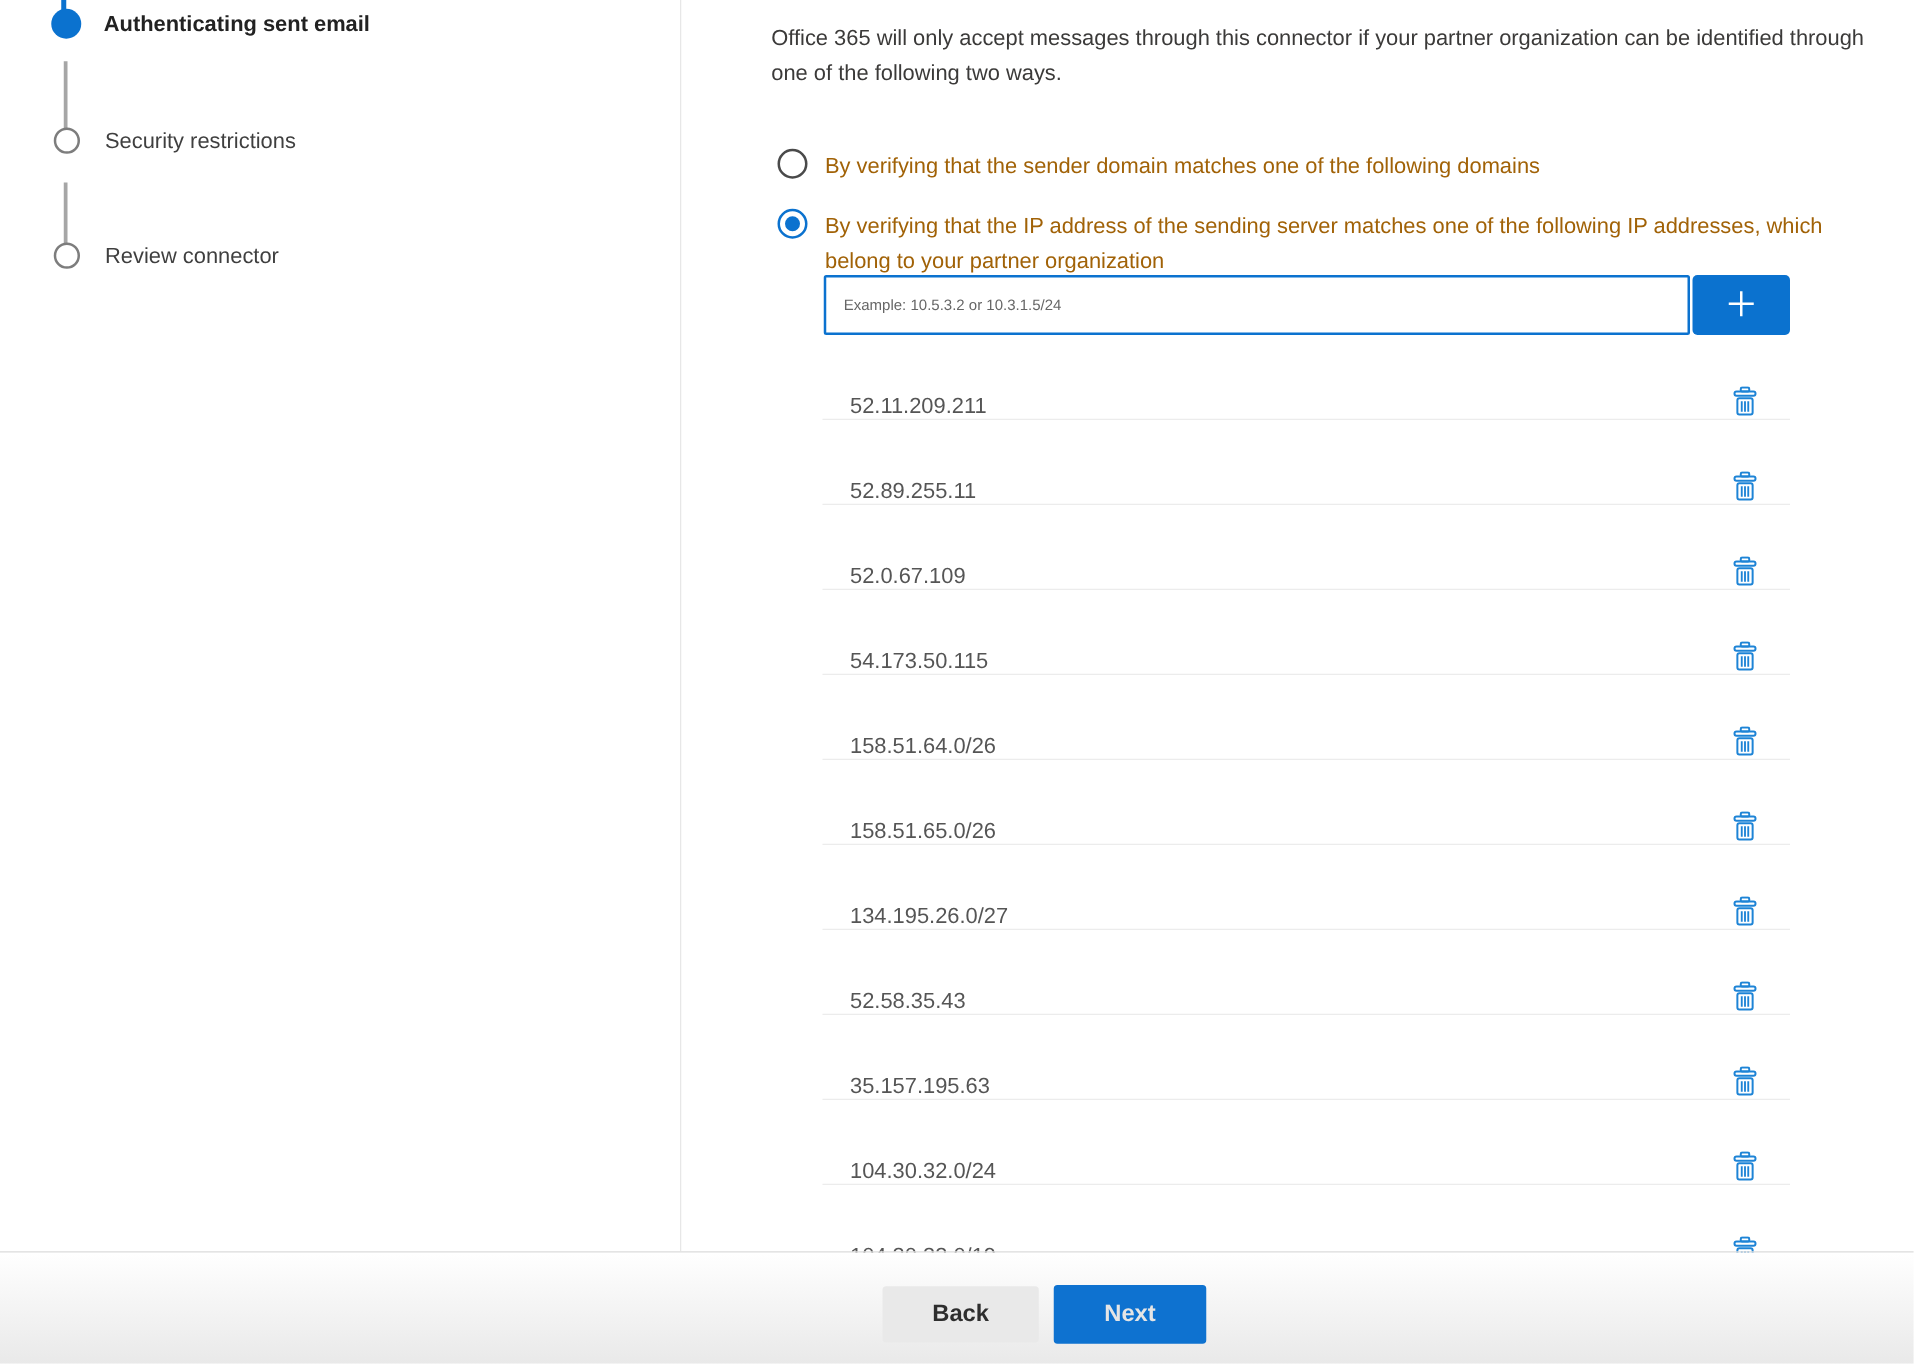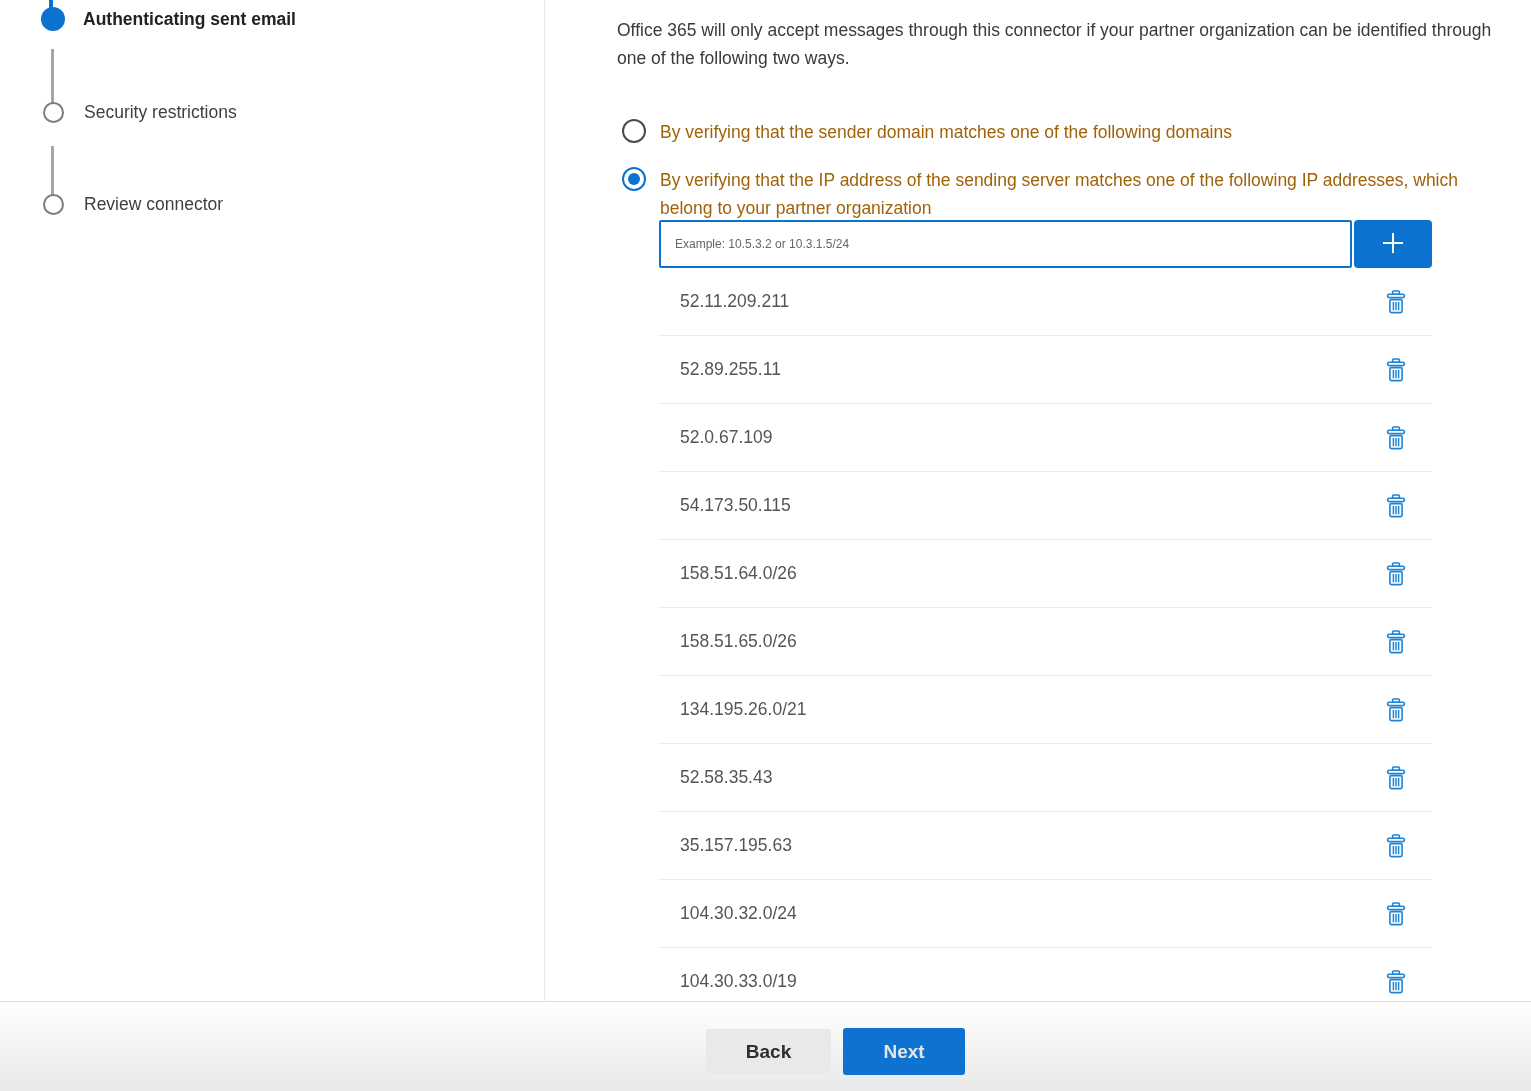--- a/index.html
+++ b/index.html
@@ -40,21 +40,21 @@
   .option-label { margin-left:14px; font-size:17.5px; line-height:28px; color:#a16207; max-width:828px; }
 
   
   .ip-add { position:absolute; left:42px; top:220px; width:773px; height:48px; display:flex; }
   .ip-input { flex:1 1 auto; height:48px; border:2px solid #0b72cf; border-radius:2px; padding:0 14px; font-size:12px; color:#333; font-family:"Liberation Sans", sans-serif; outline:none; }
   .ip-input::placeholder { color:#666; }
   .add-btn { width:78px; height:48px; margin-left:2px; background:#0b72cf; border:none; border-radius:4px; cursor:pointer; display:flex; align-items:center; justify-content:center; }
 
   
   .ip-list { position:absolute; left:41px; top:268px; width:774px; }
-  .ip-row { height:68px; display:flex; align-items:center; justify-content:space-between; border-bottom:1px solid #ececec; padding:0 24px 0 22px; }
+  .ip-row { height:68px; display:flex; align-items:flex-end; justify-content:space-between; border-bottom:1px solid #ececec; padding:0 24px 0 22px; }
   .ip-row:first-child { border-top:none; }
   .ip-text { font-size:17.5px; color:#555; }
   .del-btn { background:none; border:none; padding:2px; cursor:pointer; line-height:0; }
 
   
   .footer { position:absolute; left:0; top:1001px; width:1531px; height:90px; border-top:1px solid #dcdcdc; background:linear-gradient(#ffffff, #e9e9e9); z-index:5; }
   .btn { position:absolute; border:none; border-radius:3px; font-family:"Liberation Sans", sans-serif; font-size:19px; font-weight:600; cursor:pointer; }
   .btn-back { left:706px; top:27px; width:125px; height:45px; background:#e9e9e9; color:#2e2e2e; }
   .btn-next { left:843px; top:26px; width:122px; height:47px; background:#0e72d0; color:#e5e5e5; }
 </style>
@@ -202,21 +202,21 @@
           <rect x="3.9" y="9.6" width="12.2" height="13" rx="1.6" stroke="#1e84d6" stroke-width="1.6"></rect>
           <line x1="7.4" y1="11.9" x2="7.4" y2="20.3" stroke="#1e84d6" stroke-width="1.5"></line>
           <line x1="10" y1="11.9" x2="10" y2="20.3" stroke="#1e84d6" stroke-width="1.5"></line>
           <line x1="12.6" y1="11.9" x2="12.6" y2="20.3" stroke="#1e84d6" stroke-width="1.5"></line>
         </svg>
       </span>
     </button>
   </div>
 
   <div class="ip-row">
-    <span class="ip-text">134.195.26.0/21</span>
+    <span class="ip-text">134.195.26.0/27</span>
     <button class="del-btn">
       <span>
         <svg width="20" height="24" viewBox="0 0 20 24" fill="none">
           <rect x="6.6" y="1" width="6.8" height="3.2" rx="1.1" stroke="#1e84d6" stroke-width="1.6"></rect>
           <rect x="1.6" y="4.2" width="16.8" height="3.4" rx="1.6" stroke="#1e84d6" stroke-width="1.6"></rect>
           <rect x="3.9" y="9.6" width="12.2" height="13" rx="1.6" stroke="#1e84d6" stroke-width="1.6"></rect>
           <line x1="7.4" y1="11.9" x2="7.4" y2="20.3" stroke="#1e84d6" stroke-width="1.5"></line>
           <line x1="10" y1="11.9" x2="10" y2="20.3" stroke="#1e84d6" stroke-width="1.5"></line>
           <line x1="12.6" y1="11.9" x2="12.6" y2="20.3" stroke="#1e84d6" stroke-width="1.5"></line>
         </svg>

